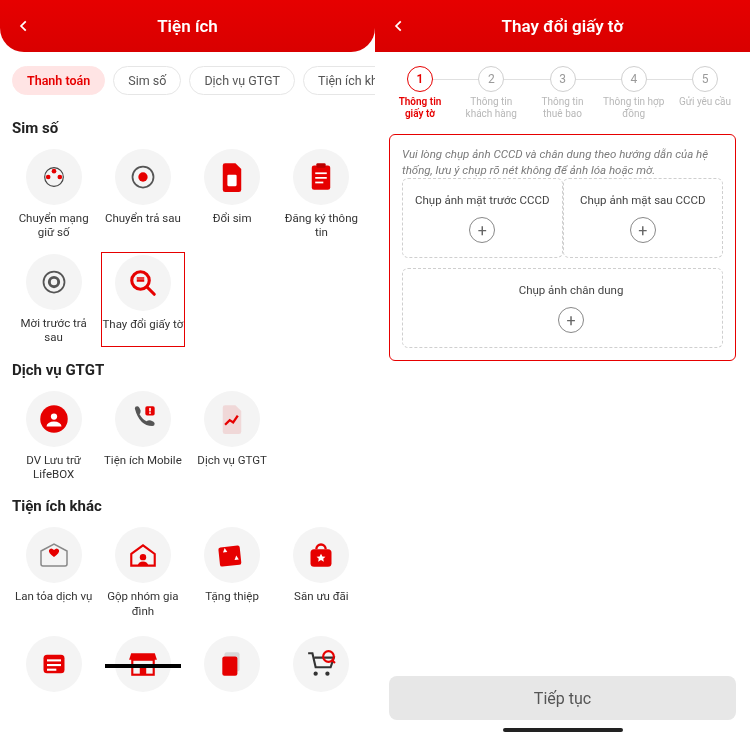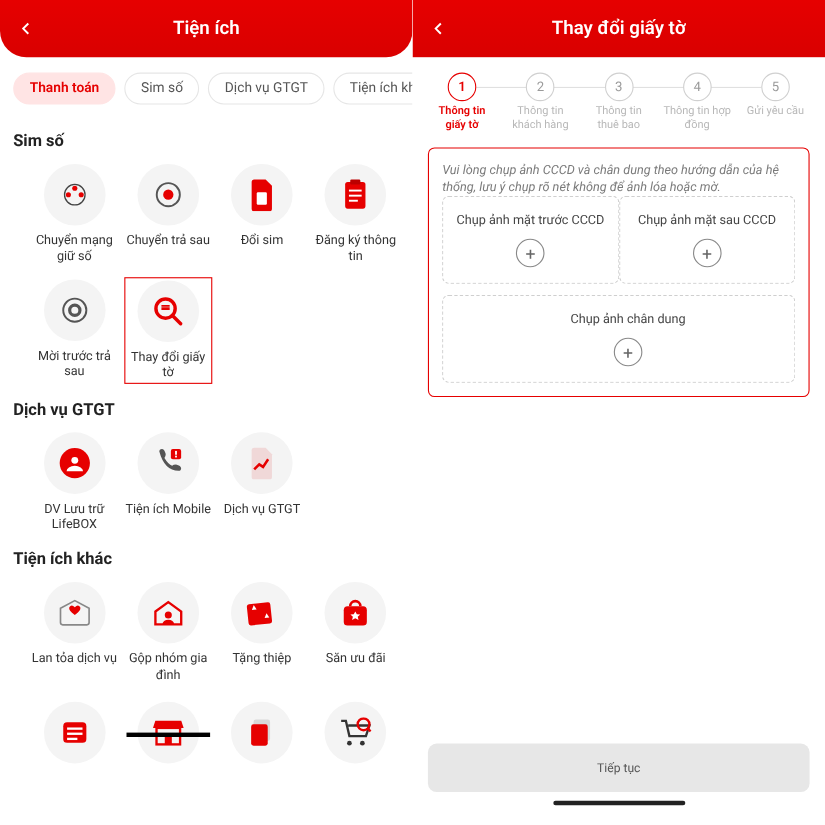--- a/index.html
+++ b/index.html
@@ -10,21 +10,21 @@
     .back-btn { position:absolute; left:12px; top:14px; width:24px; height:24px; display:flex; align-items:center; justify-content:center; color:#fff; }
     .back-btn svg { stroke:#fff; }
     .header-title { font-size:17px; font-weight:600; }
     
     .tabs { display:flex; gap:8px; padding:14px 12px 10px; overflow:hidden; }
     .tab { border:1px solid #e6e6e6; border-radius:18px; padding:6px 14px; font-size:12.5px; color:#555; background:#fff; white-space:nowrap; }
     .tab.active { background:#ffe4e4; color:#e60000; border-color:#ffe4e4; font-weight:600; }
     
     .scroll { padding:0 12px 6px; }
     .section-title { font-size:15px; font-weight:700; color:#222; margin:14px 0 10px; }
-    .grid { display:grid; grid-template-columns:repeat(4,1fr); gap:10px 6px;margin-left:16px; }
+    .grid { display:grid; grid-template-columns:repeat(4,1fr); gap:10px 6px; }
     .item { display:flex; flex-direction:column; align-items:center; text-align:center; padding:2px 0; }
     .item.highlight { border:1.5px solid #e60000; }
     .icon-wrap { width:56px; height:56px; border-radius:50%; background:#f4f4f4; display:flex; align-items:center; justify-content:center; margin-bottom:6px; }
     .item-label { font-size:11.5px; color:#333; line-height:1.25; }
     
     .right-body { padding:14px 14px 0; }
     .stepper { display:flex; justify-content:space-between; align-items:flex-start; position:relative; margin-bottom:14px; }
     .step { display:flex; flex-direction:column; align-items:center; width:62px; position:relative; z-index:2; }
     .step-circle { width:26px; height:26px; border-radius:50%; border:1.5px solid #d0d0d0; background:#fff; display:flex; align-items:center; justify-content:center; font-size:12px; color:#9a9a9a; }
     .step.active .step-circle { border-color:#e60000; color:#e60000; font-weight:600; }
@@ -35,21 +35,21 @@
     .card { border:1px solid #e60000; border-radius:6px; padding:12px; }
     .card-title { font-size:14.5px; font-weight:700; color:#222; margin-bottom:6px; }
     .card-sub { font-size:11.5px; font-style:italic; color:#7a7a7a; line-height:1.35; margin-bottom:0; }
     .upload-row { display:flex; }
     .upload-box { flex:1; border:1px dashed #cfcfcf; border-radius:6px; padding:14px 6px; text-align:center; }
     .upload-box.full { margin-top:10px;padding-left:23px; }
     .upload-label { font-size:11.5px; color:#444; margin-bottom:10px; }
     .plus-circle { width:26px; height:26px; border:1.5px solid #888; border-radius:50%; display:inline-flex; align-items:center; justify-content:center; font-size:16px; color:#666; }
     
     .footer { position:absolute; bottom:0; left:0; right:0; padding:12px 14px 18px; background:#fff; }
-    .primary-btn { width:100%; height:44px; border-radius:8px; border:none; background:#e7e7e7; color:#555; font-size:11px; }
+    .primary-btn { width:100%; height:44px; border-radius:8px; border:none; background:#e7e7e7; color:#555; font-size:16px; }
     .home-ind { width:120px; height:4px; background:#222; border-radius:3px; margin:8px auto 0; }
   </style>
 </head>
 <body>
 
 <div class="screen left">
   <div class="header">
     <div class="back-btn">
       <svg width="14" height="14" viewBox="0 0 24 24" fill="none" stroke-width="3">
           <polyline points="15 4 7 12 15 20"></polyline>

